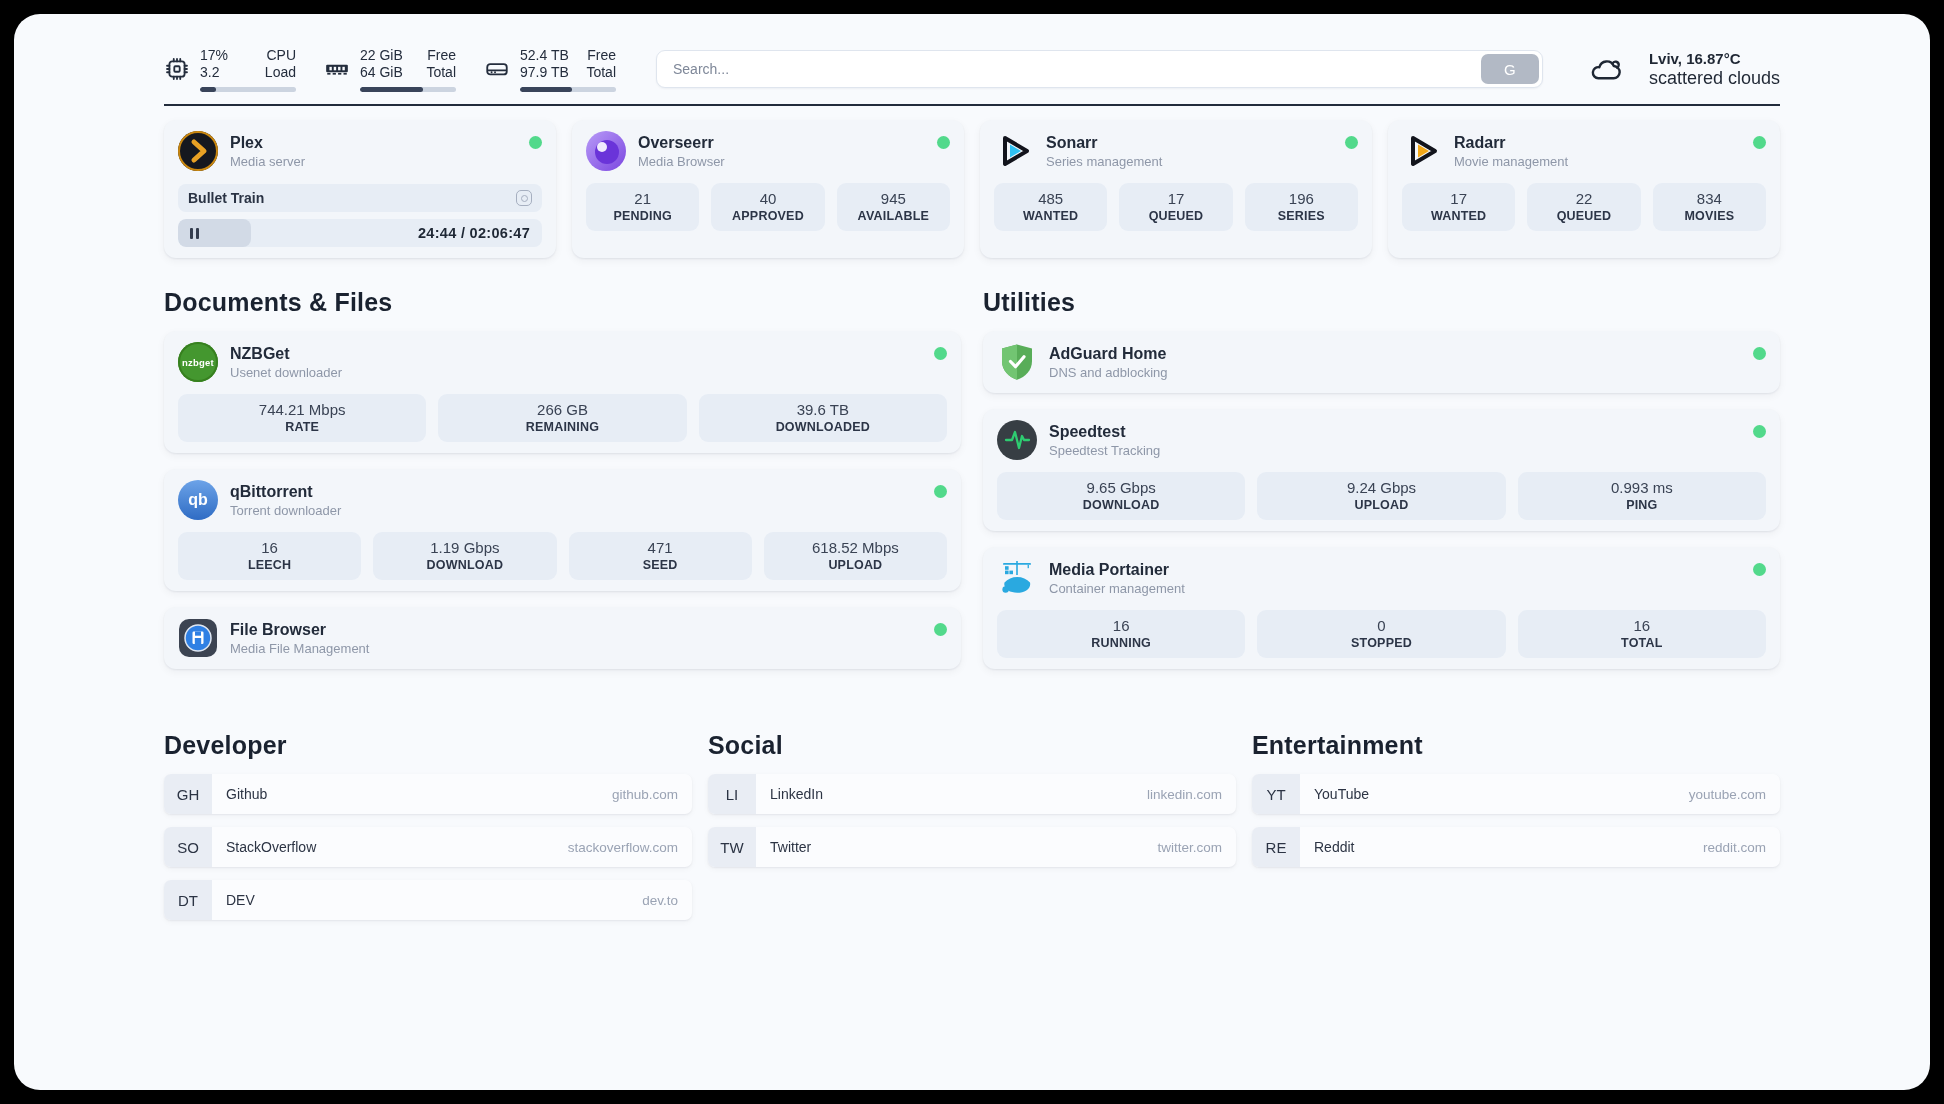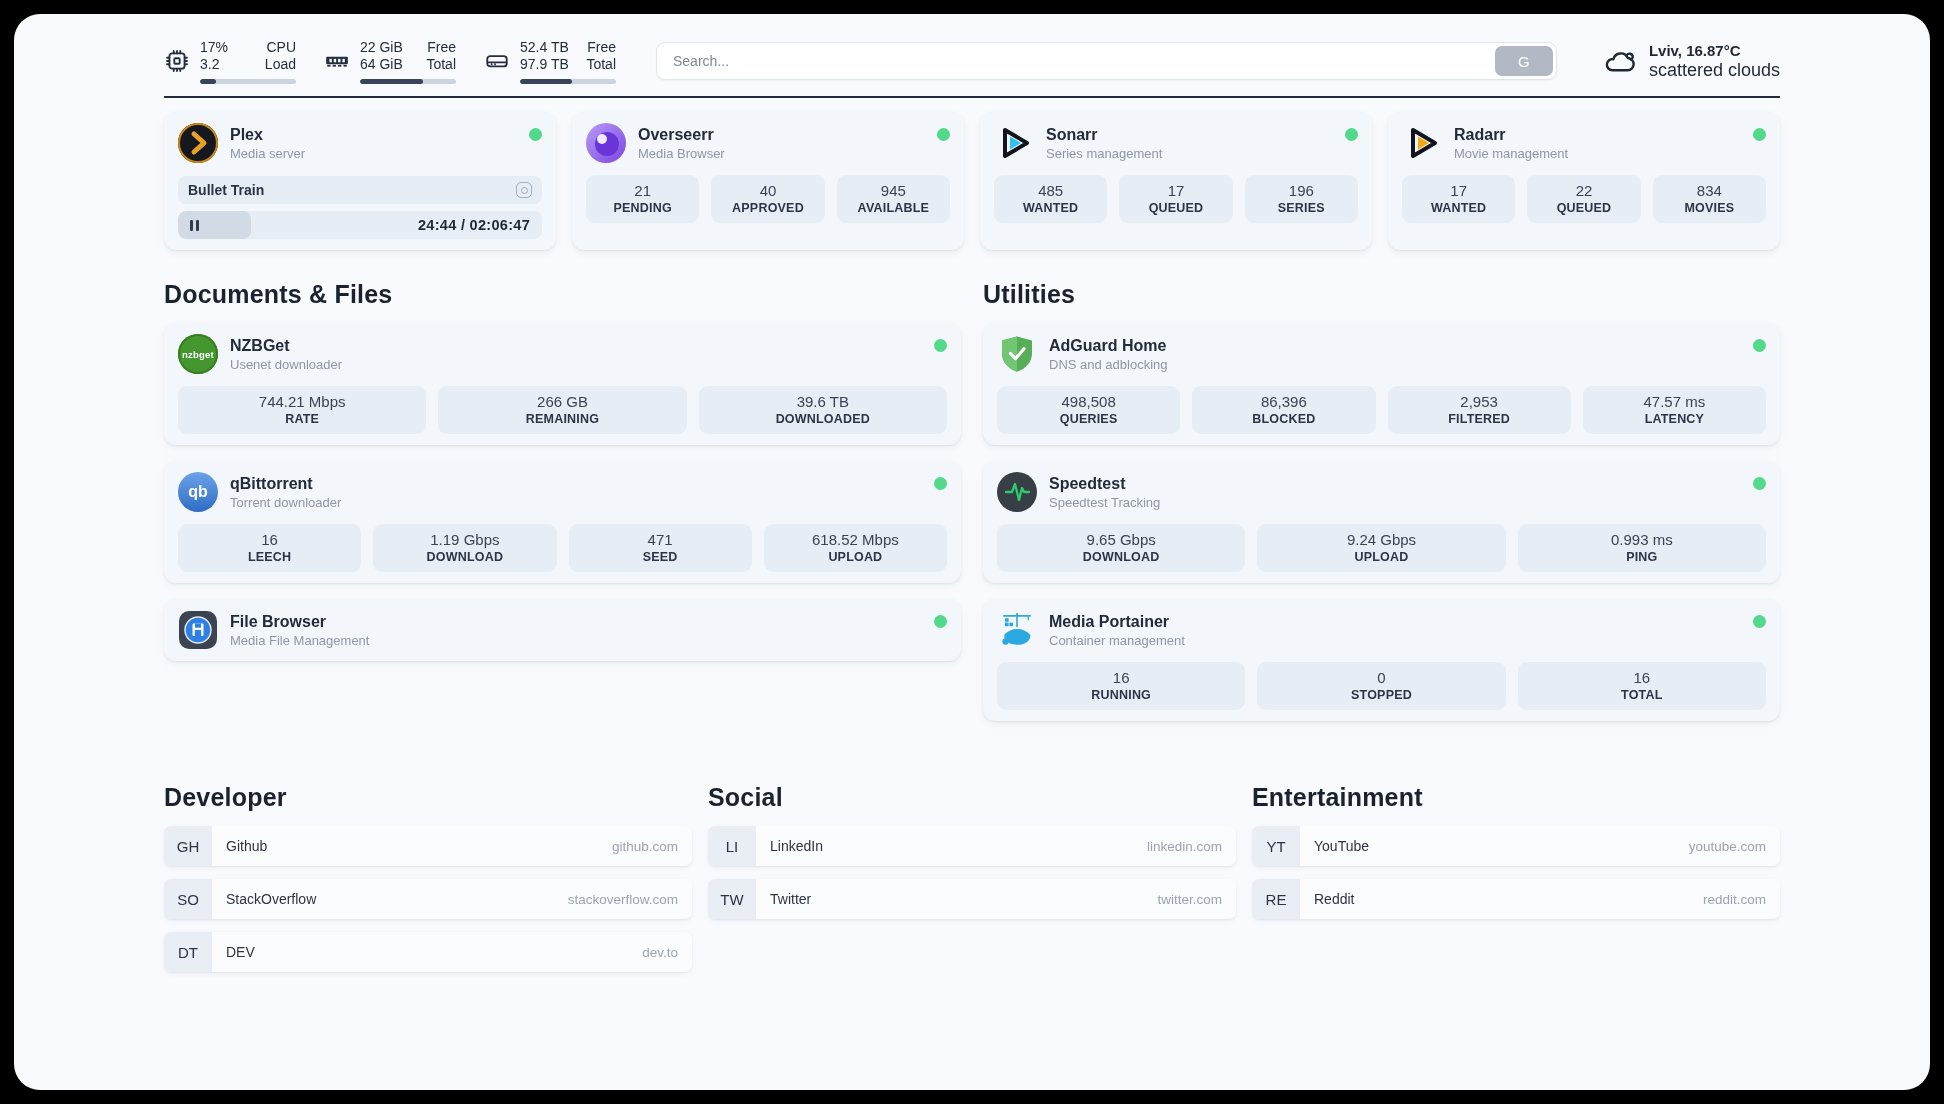--- a/index.html
+++ b/index.html
@@ -1,39 +1,39 @@
 <!DOCTYPE html>
 <html><head>
 <meta charset="utf-8">
 <style>
   * { margin:0; padding:0; box-sizing:border-box; }
   html,body { width:1944px; height:1104px; background:#000; overflow:hidden;
     font-family:"Liberation Sans","DejaVu Sans",sans-serif; }
   .panel { position:absolute; inset:14px; background:#f8fafd; border-radius:26px; overflow:hidden; }
-  .content { padding:24px 150px 0; }
+  .content { padding:32px 150px 0; }
 
   
   .topbar { display:flex; align-items:center; height:46px; }
   .stats { display:flex; gap:28px; }
   .stat { display:flex; gap:10px; align-items:center; width:132px; }
   .stat svg { flex:0 0 26px; }
   .stat-body { flex:1; }
   .srow { display:flex; justify-content:space-between; font-size:14px; color:#242d3d; line-height:1.25; }
   .sbar { height:5px; background:#ccd4e0; border-radius:3px; margin-top:5px; overflow:hidden; }
   .sfill { height:100%; background:#39445a; border-radius:3px; }
 
   .search { flex:1; display:flex; align-items:stretch; height:38px; margin:0 46px 0 40px;
     background:#fff; border:1px solid #dfe5ee; border-radius:9px; overflow:hidden;
     box-shadow:0 1px 2px rgba(20,30,50,.05); }
   .search input { flex:1; border:0; outline:0; padding:0 16px; font-size:14px; color:#242d3d; background:transparent; }
   .search input::placeholder { color:#7e8798; }
   .search-btn { width:58px; margin:3px; background:#b2b9c5; border:0; border-radius:7px;
     color:#fff; font-size:15px; cursor:pointer; }
 
-  .weather { display:flex; align-items:center; gap:12px; color:#1f2734; }
+  .weather { display:flex; align-items:center; gap:26px; color:#1f2734; }
   .weather-l1 { font-size:15px; font-weight:600; }
   .weather-l2 { font-size:18px; margin-top:1px; }
 
   .divider { border-top:2px solid #222c3c; margin-top:12px; }
 
   
   .section-h { font-size:25px; font-weight:600; color:#1a2230; letter-spacing:.2px; }
   .mt-media { margin-top:56px; }
 
   .media-grid { display:grid; grid-template-columns:repeat(4,1fr); gap:16px; margin-top:14px; }
@@ -411,38 +411,20 @@
                     <path d="M20 37.8 C11.5 34.7 5 28.5 5 19 V6.5 L20 2.5 Z" fill="#72c572"></path>
                     <path d="M13.5 19.5 l5 5.2 8.5-10" stroke="#fff" stroke-width="3.2" fill="none" stroke-linecap="round" stroke-linejoin="round"></path>
                   </svg>
             </span>
             <div class="svc-text">
               <div class="svc-name">AdGuard Home</div>
               <div class="svc-desc">DNS and adblocking</div>
             </div>
             <span class="dot"></span>
           </div>
-          <div class="tiles">
-            <div class="tile">
-                  <div class="tile-val">498,508</div>
-                  <div class="tile-lab">QUERIES</div>
-                </div>
-            <div class="tile">
-                  <div class="tile-val">86,396</div>
-                  <div class="tile-lab">BLOCKED</div>
-                </div>
-            <div class="tile">
-                  <div class="tile-val">2,953</div>
-                  <div class="tile-lab">FILTERED</div>
-                </div>
-            <div class="tile">
-                  <div class="tile-val">47.57 ms</div>
-                  <div class="tile-lab">LATENCY</div>
-                </div>
-          </div>
         </div>
 
         <div class="card">
           <div class="card-head">
             <span class="svc-icon circle icon-speedtest">
               <svg width="40" height="40" viewBox="0 0 40 40">
                     <polyline points="9,20 15,20 18,12 22,28 25,16 27,20 32,20" fill="none" stroke="#2ecc71" stroke-width="2.3" stroke-linecap="round" stroke-linejoin="round"></polyline>
                   </svg>
             </span>
             <div class="svc-text">

